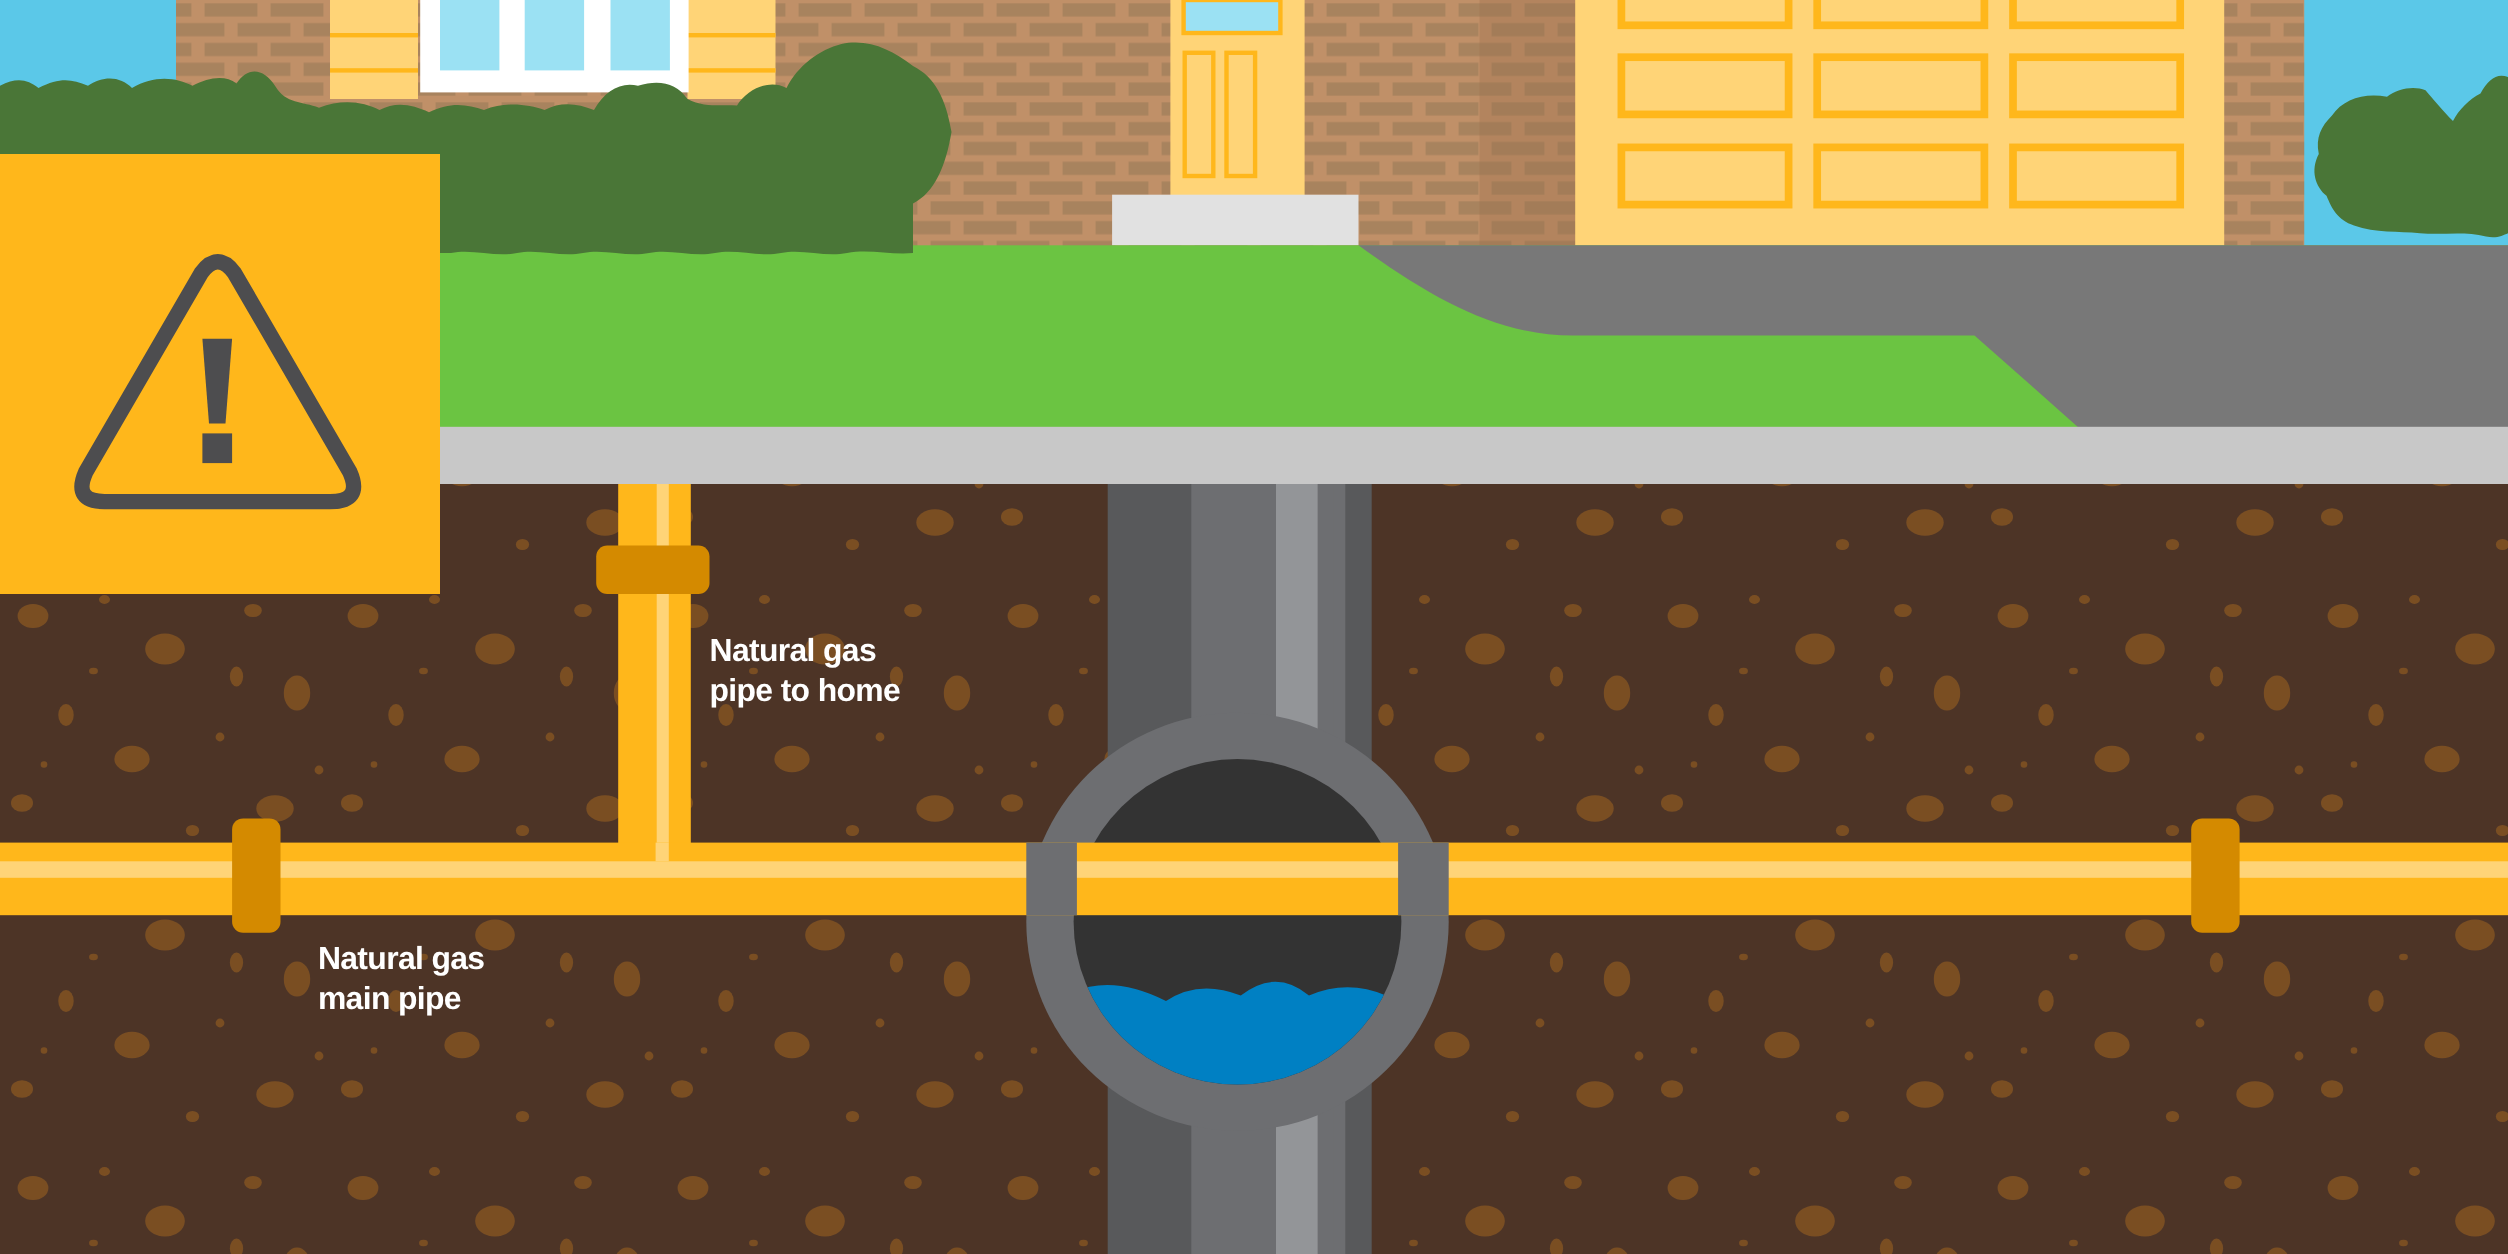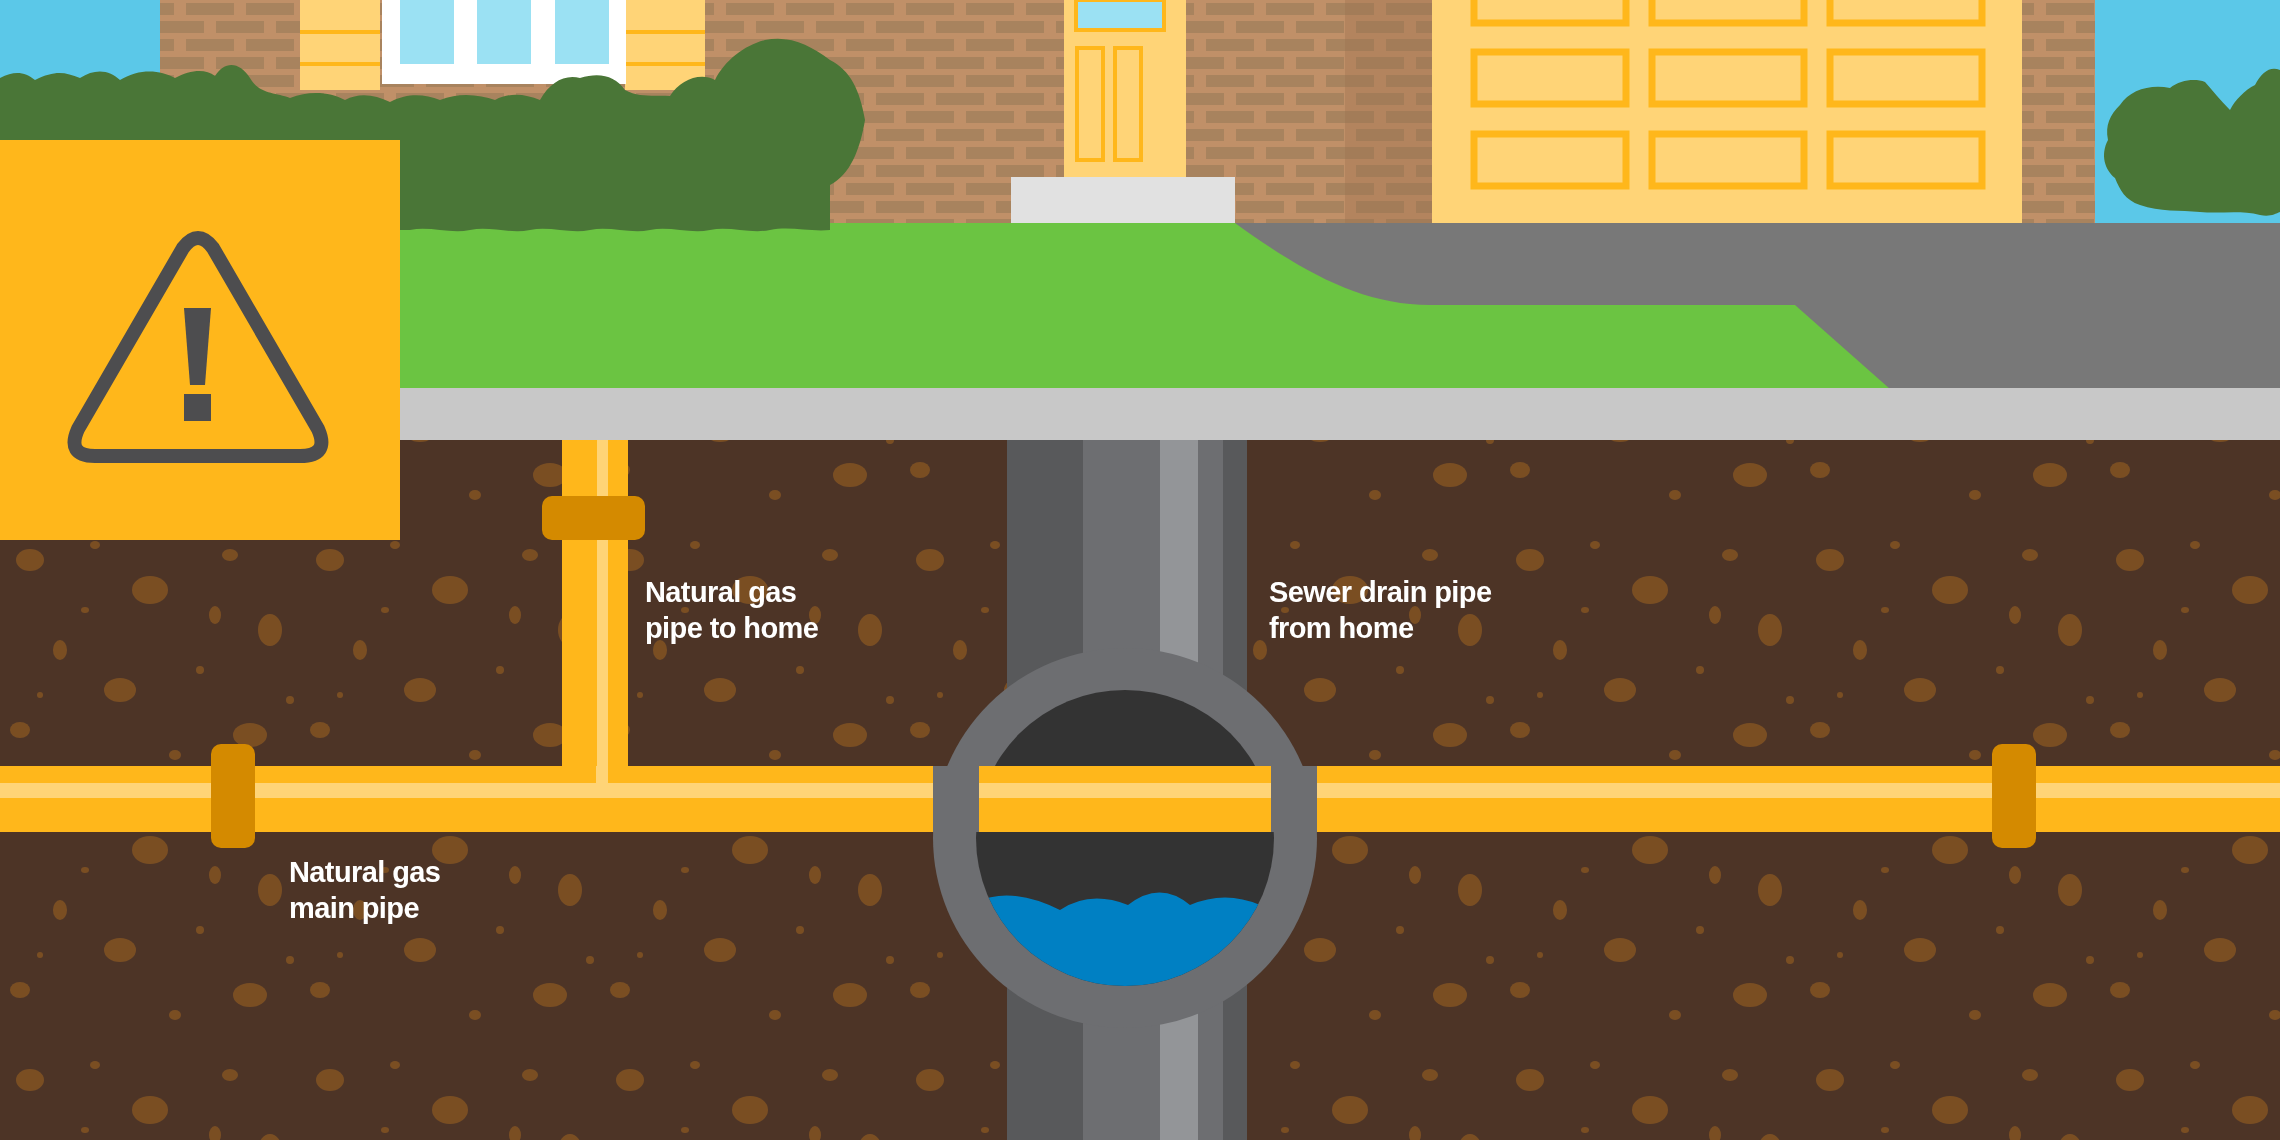--- a/index.html
+++ b/index.html
@@ -140,16 +140,14 @@
     <g>
       <path fill-rule="evenodd" fill="#6d6e71" d="M933 766 L979 766 L979 832 L933 832 Z"></path>
       <path fill-rule="evenodd" fill="#6d6e71" d="M1271 766 L1317 766 L1317 832 L1271 832 Z"></path>
     </g>
   </svg>
 
   <div class="label" style="left:645px;top:574px;">Natural gas
 pipe to home</div>
   <div class="label" style="left:289px;top:854px;">Natural gas
 main pipe</div>
-  <div class="label" style="left:1269px;top:574px;">Sewer drain pipe
-from home</div>
 
 </div>
 
 </body></html>

